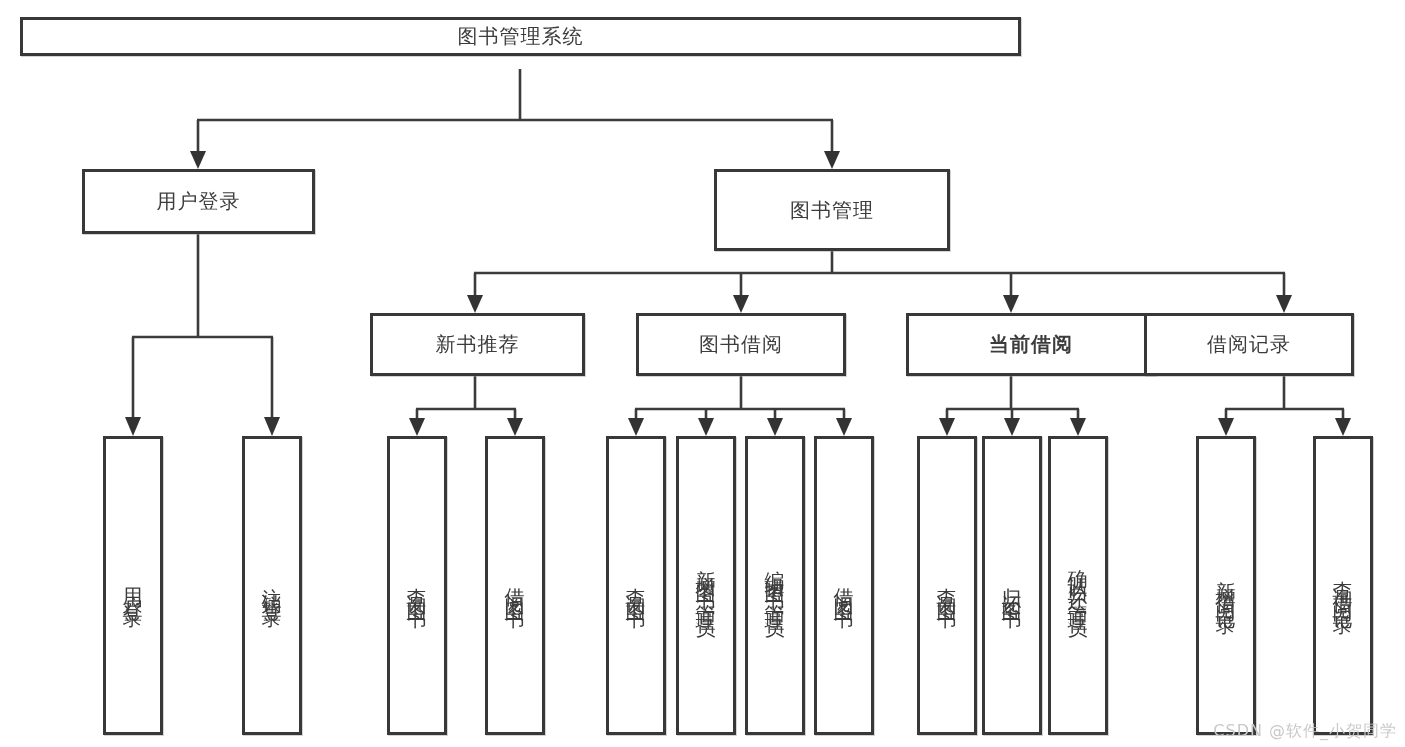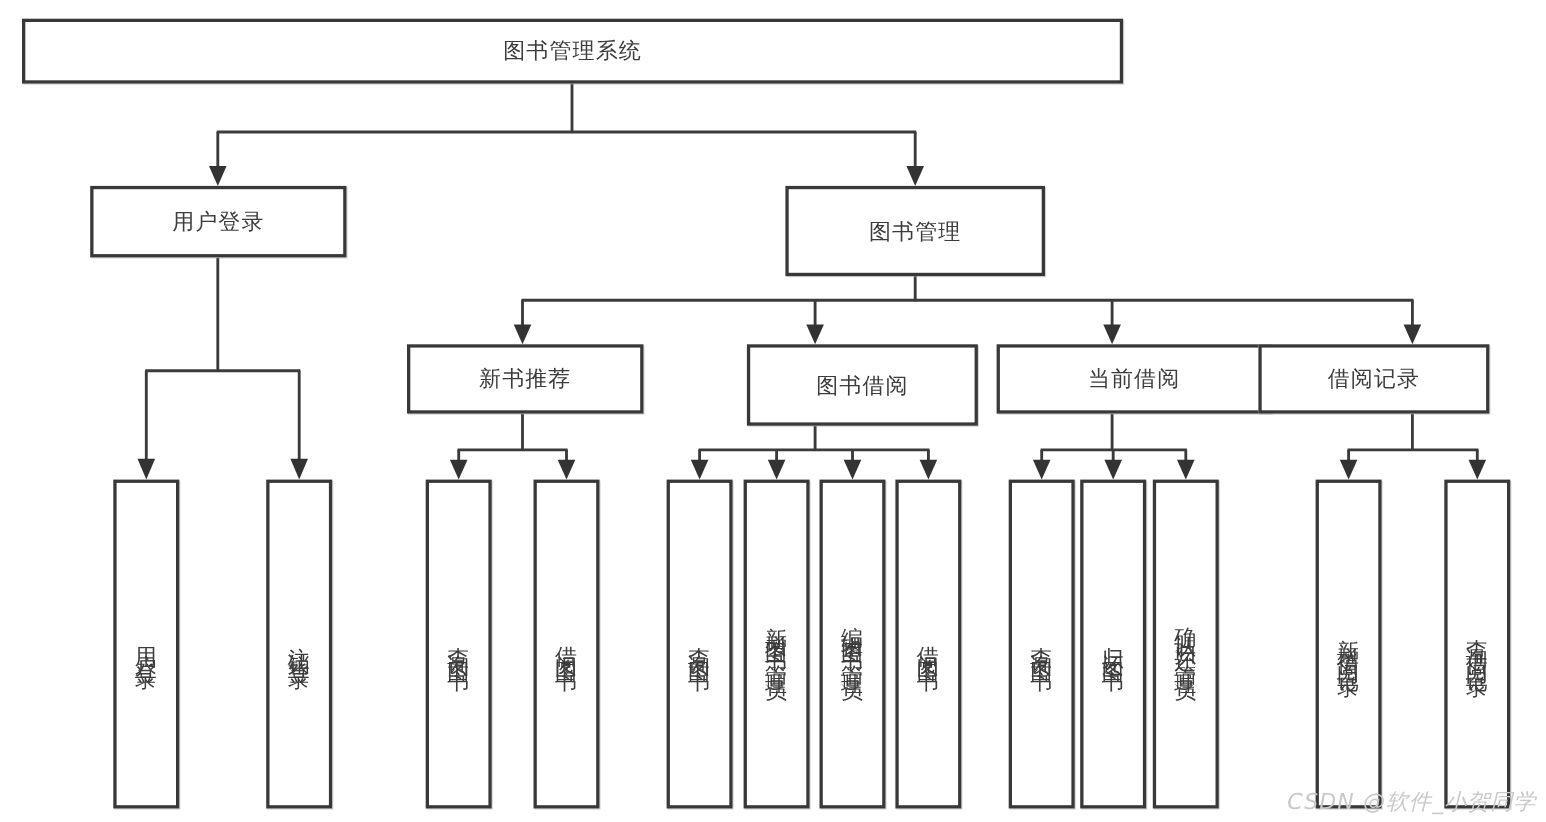--- a/index.html
+++ b/index.html
@@ -29,27 +29,27 @@
   }
   .node.leaf span {
     writing-mode: vertical-rl;
     text-orientation: mixed;
     letter-spacing: 7px;
     font-size: 20px;
     line-height: 1;
   }
 
   
-  .n-root        { left: 20px;  top: 17px;  width: 1001px; height: 59px; }
+  .n-root        { left: 20px;  top: 17px;  width: 1001px; height: 39px; }
   .n-user-login  { left: 82px;  top: 169px; width: 233px;  height: 65px; }
   .n-book-mgmt   { left: 714px; top: 169px; width: 236px;  height: 82px; }
 
   .n-new-books      { left: 370px;  top: 313px; width: 215px; height: 63px; }
-  .n-book-borrowing { left: 636px;  top: 313px; width: 210px; height: 74px; margin-left: 43px; }
-  .n-current-borrow { left: 906px;  top: 313px; width: 250px; height: 63px; }
+  .n-book-borrowing { left: 636px;  top: 313px; width: 210px; height: 63px; }
+  .n-current-borrow { left: 906px;  top: 313px; width: 250px; height: 63px; font-weight: bold; }
   .n-borrow-records { left: 1144px; top: 313px; width: 210px; height: 63px; }
 
   .leaf { top: 436px; width: 60px; height: 299px; }
   .n-leaf-login       { left: 103px; }
   .n-leaf-logout      { left: 242px; }
   .n-leaf-nb-query    { left: 387px; }
   .n-leaf-nb-borrow   { left: 485px; }
   .n-leaf-bb-query    { left: 606px; }
   .n-leaf-bb-add      { left: 676px; }
   .n-leaf-bb-edit     { left: 745px; }
@@ -57,24 +57,23 @@
   .n-leaf-cb-query    { left: 917px; }
   .n-leaf-cb-return   { left: 982px; }
   .n-leaf-cb-confirm  { left: 1048px; }
   .n-leaf-br-add      { left: 1196px; }
   .n-leaf-br-query    { left: 1313px; }
 
   .watermark {
     position: absolute;
     right: 8px; bottom: 5px;
     color: #c9c9c9;
-    font-size: 20px;
+    font-size: 16px;
     letter-spacing: 1px;
     white-space: nowrap;
-    font-style: italic;
   }
 </style>
 </head>
 <body>
 
 <div class="canvas">
 
   <svg class="connectors" viewBox="0 0 1405 747" xmlns="http://www.w3.org/2000/svg">
 
     <line x1="520" y1="69" x2="520" y2="121"></line>

